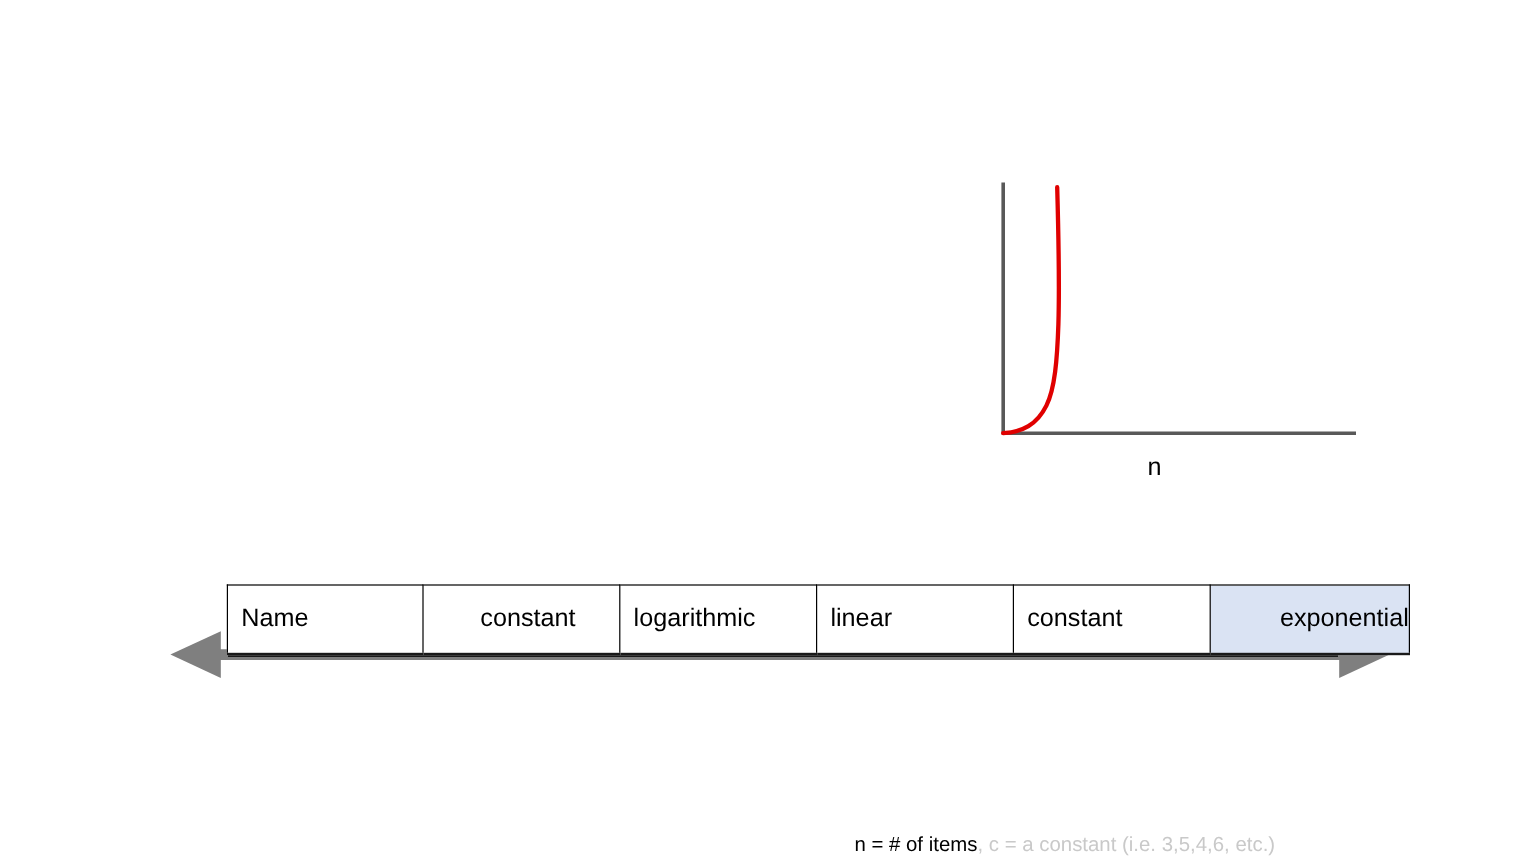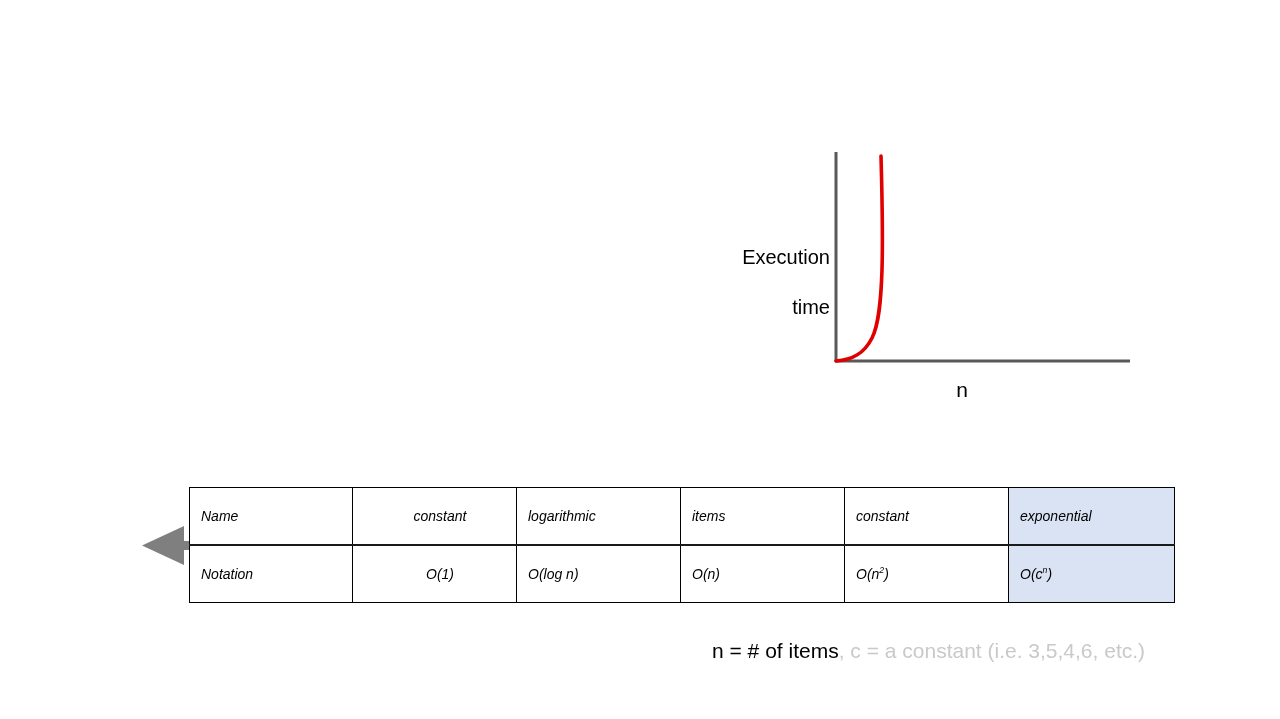--- a/index.html
+++ b/index.html
@@ -65,92 +65,80 @@
     left: 189px;
     top: 487px;
     border-collapse: collapse;
     table-layout: fixed;
     background: #ffffff;
   }
   #complexity-table td {
     border: 1px solid #000000;
     height: 56px;
     padding: 0 0 0 11px;
-    font-size: 14px;
+    font-size: 21px;
     vertical-align: middle;
     white-space: nowrap;
     background: #ffffff;
-    font-style: italic;
   }
   #complexity-table tr.row-header td { border-bottom: 2px solid #1a1a1a; }
   #complexity-table td.col-0 { width: 151px; }
   #complexity-table td.col-1 { width: 152px; text-align: center; }
   #complexity-table td.col-2 { width: 152px; }
   #complexity-table td.col-3 { width: 152px; }
   #complexity-table td.col-4 { width: 152px; }
   #complexity-table td.col-5 { width: 154px; }
-  #complexity-table td.highlight { background: #dae3f3; }
+  #complexity-table td.highlight { background: #dae3f3; text-align: right; }
   #complexity-table sup { font-size: 0.62em; vertical-align: super; line-height: 0; }
 
   
   #legend-caption {
     position: absolute;
     left: 712px;
-    top: 639px;
-    font-size: 21px;
+    top: 694px;
+    font-size: 17px;
     white-space: nowrap;
   }
   #legend-caption .emphasis { color: #000000; }
   #legend-caption .dimmed { color: #c9c9c9; }
 </style>
 </head>
 <body>
 
 <div id="chart-figure">
 
   <svg id="chart-svg" width="450" height="270" viewBox="0 0 450 270">
 
     <line x1="136" y1="12" x2="136" y2="222" stroke="#595959" stroke-width="3"></line>
 
     <line x1="135" y1="221" x2="430" y2="221" stroke="#595959" stroke-width="3"></line>
 
     <path id="exp-curve" d="M 136 221 C 152 220 164 214 172 198 C 179 184 181 160 182 130 C 183 96 182 52 181 16" fill="none" stroke="#e00000" stroke-width="3.6" stroke-linecap="round"></path>
   </svg>
 
-  <div id="y-axis-label"><span>Execution</span>
-    <br><span>time</span>
-  </div>
 
   <div id="x-axis-label">n</div>
 </div>
 
 <svg id="axis-arrow-svg" width="1120" height="45" viewBox="0 0 1120 45">
 
   <line x1="30" y1="20.5" x2="1000" y2="20.5" stroke="#7f7f7f" stroke-width="9"></line>
   <line x1="50" y1="20.5" x2="975" y2="20.5" stroke="#1a1a1a" stroke-width="4"></line>
 
   <polygon points="2,20.5 44,1 44,40" fill="#7f7f7f"></polygon>
 
   <polygon points="1018,20.5 976,1 976,40" fill="#7f7f7f"></polygon>
 </svg>
 
 <table id="complexity-table">
   <tbody>
     <tr class="row-header">
       <td class="col-0">Name</td>
       <td class="col-1">constant</td>
       <td class="col-2">logarithmic</td>
-      <td class="col-3">items</td>
+      <td class="col-3">linear</td>
       <td class="col-4">constant</td>
       <td class="col-5 highlight" style="background: rgb(218, 227, 243);">exponential</td>
-    </tr>
-    <tr class="row-body">
-      <td class="col-0">Notation</td>
-      <td class="col-1">O(1)</td>
-      <td class="col-2">O(log n)</td>
-      <td class="col-3">O(n)</td>
-      <td class="col-4"><span>O(n</span><sup>2</sup><span>)</span></td>
-      <td class="col-5 highlight" style="background: rgb(218, 227, 243);"><span>O(c</span><sup>n</sup><span>)</span></td>
     </tr>
   </tbody>
 </table>
 
 <div id="legend-caption"><span class="emphasis" style="color: rgb(0, 0, 0);">n = # of items</span><span class="dimmed" style="color: rgb(201, 201, 201);">, c = a constant (i.e. 3,5,4,6, etc.)</span></div>
 
 </body></html>

